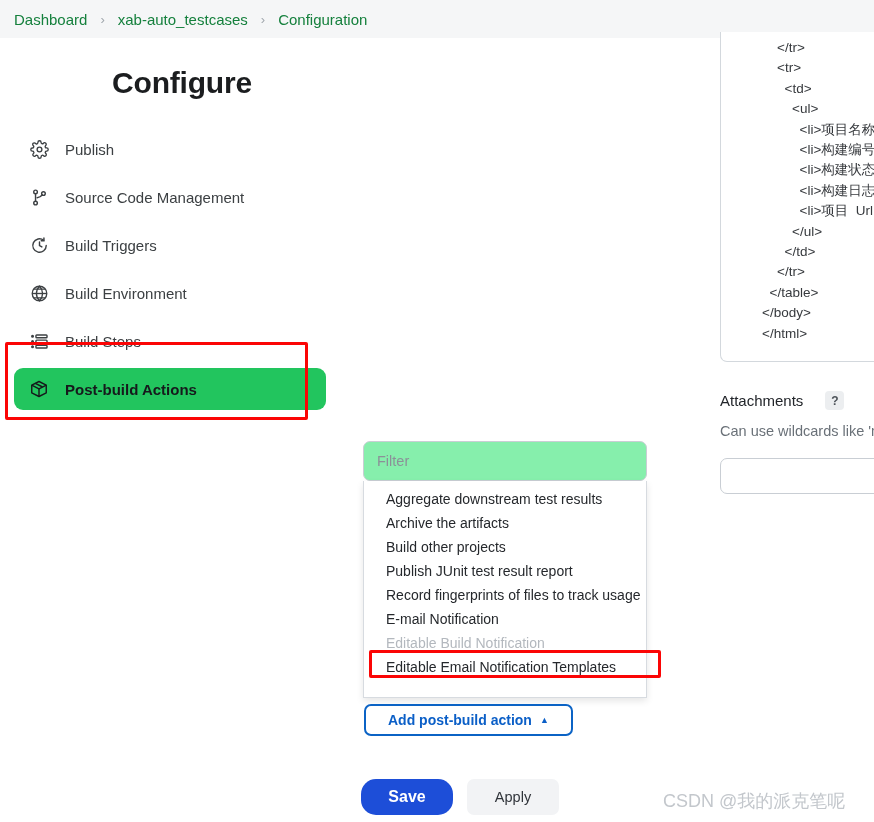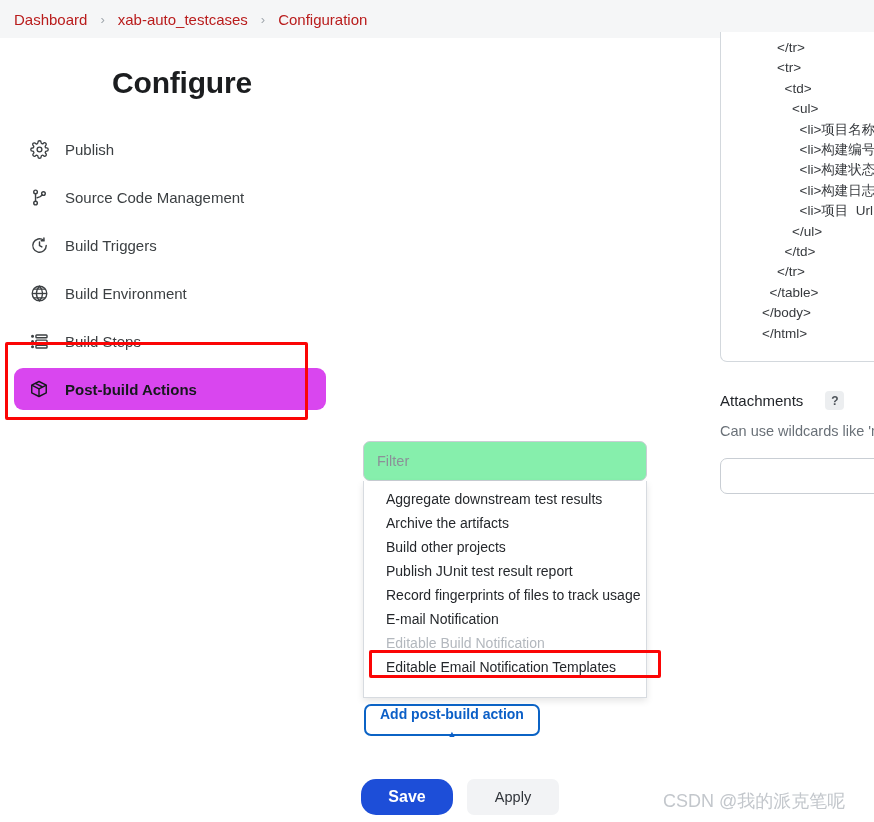--- a/index.html
+++ b/index.html
@@ -12,21 +12,21 @@
   #root { position: relative; width: 874px; height: 822px; }
 
   
   .breadcrumb-bar {
     position: absolute; left: 0; top: 0; width: 874px; height: 38px;
     background: #f5f6f7;
     display: flex; align-items: center;
     padding-left: 8px;
   }
   .crumb {
-    font-size: 15px; color: #b91c1c; padding: 0 6px;
+    font-size: 15px; color: #15803d; padding: 0 6px;
     white-space: nowrap;
   }
   .crumb-sep {
     font-size: 13px; color: #a2a8ae; padding: 0 7px; line-height: 1;
   }
 
   
   .sidebar {
     position: absolute; left: 0; top: 38px; width: 340px; height: 784px;
     background: #ffffff;
@@ -37,21 +37,21 @@
   }
   .nav { margin-top: 28px; padding: 0 14px; }
   .nav-item {
     display: flex; align-items: center; gap: 15px;
     height: 42px; padding: 0 14px; border-radius: 9px;
     color: #3c4043; font-size: 15px;
     margin-bottom: 6px;
   }
   .nav-item .nav-label { white-space: nowrap; }
   .nav-item.active {
-    background: #d946ef; font-weight: bold; color: #16191c;
+    background: #22c55e; font-weight: bold; color: #16191c;
   }
   .nav-icon { width: 22px; height: 22px; flex: 0 0 22px;
     display: flex; align-items: center; justify-content: center; }
   .nav-icon svg { display: block; }
 
   
   .annot-box {
     position: absolute; border: 3px solid #fb0505; border-radius: 2px;
     pointer-events: none;
   }
@@ -129,27 +129,26 @@
     height: 24px; line-height: 24px;
     padding: 0 10px 0 22px;
     font-size: 14px; color: #25282c;
     white-space: nowrap;
   }
   .dd-item.disabled { color: #b3b8be; }
 
   
   .add-action-btn {
     position: absolute; left: 364px; top: 704px;
-    height: 32px; padding: 0 14px;
+    height: 32px; padding: 0 22px;
     display: flex; align-items: center; gap: 8px;
     border: 2px solid #0b63c5; border-radius: 7px;
     background: #ffffff; color: #0b5fc7;
     font-size: 14px; font-weight: bold;
     font-family: "Liberation Sans", sans-serif;
-    flex-direction: column;
   }
   .caret-up { font-size: 9px; line-height: 1; }
 
   
   .btn-save {
     position: absolute; left: 361px; top: 779px;
     width: 92px; height: 36px; border: none; border-radius: 15px;
     background: #1d4ed8; color: #ffffff;
     font-size: 16px; font-weight: bold;
     font-family: "Liberation Sans", sans-serif;

